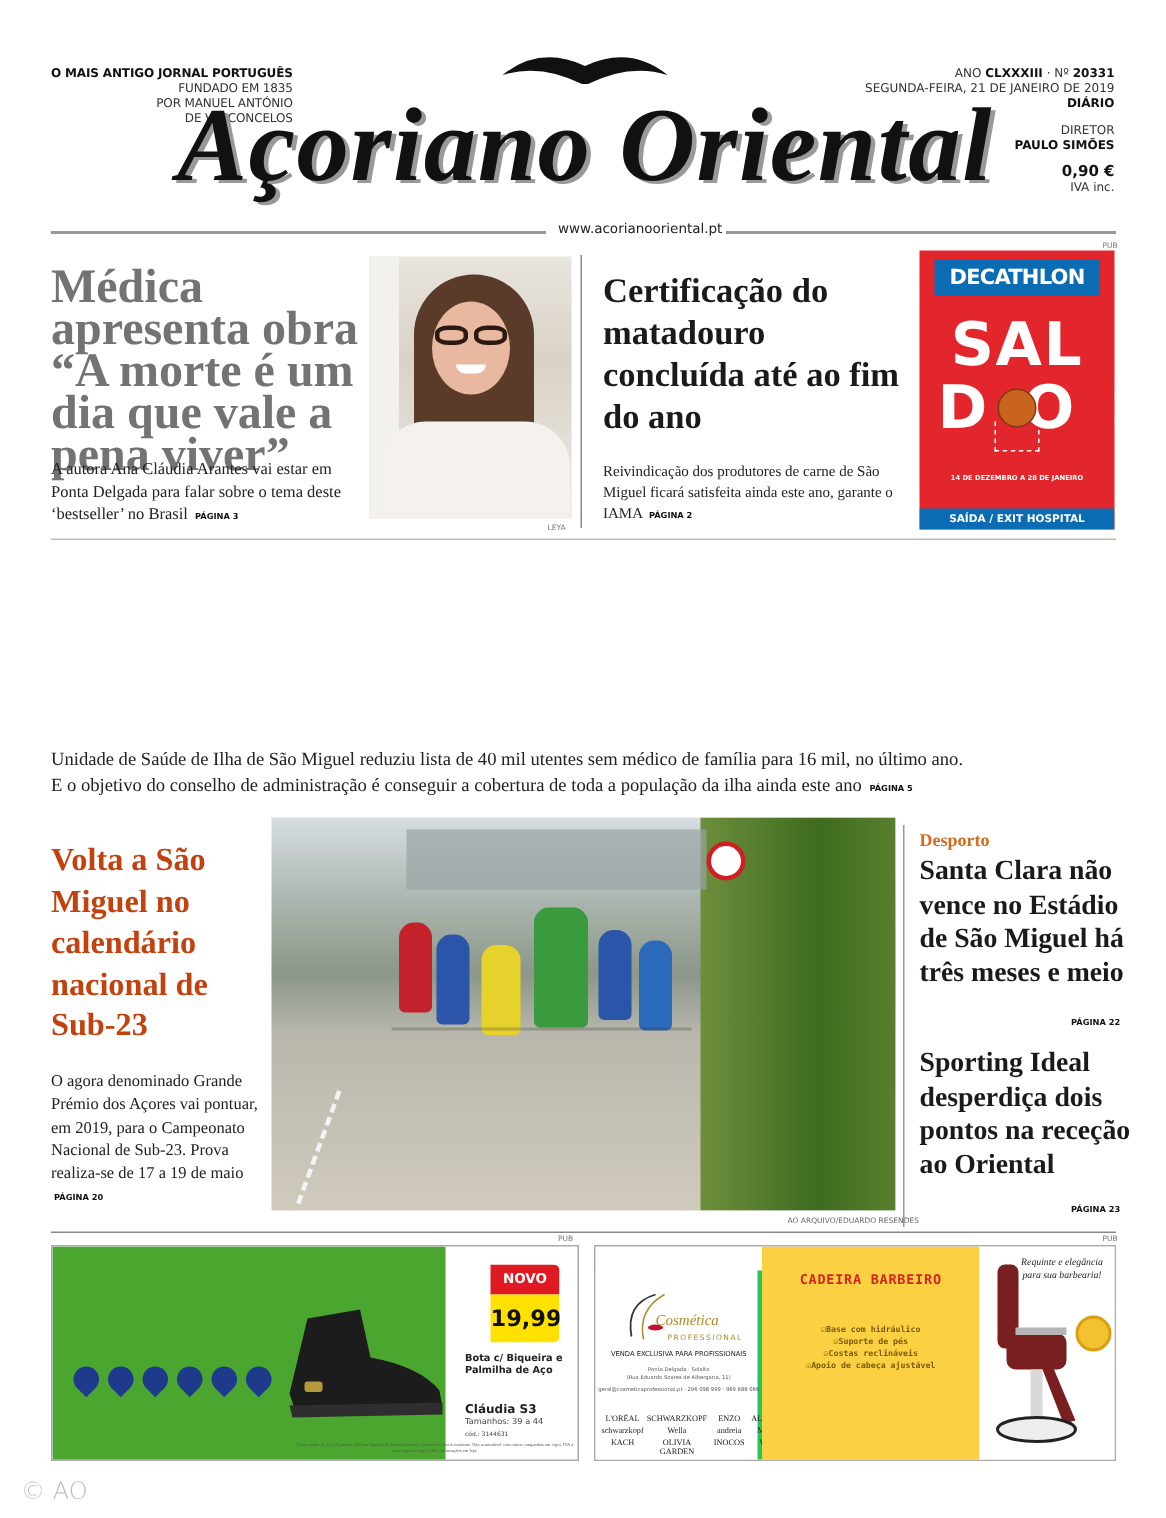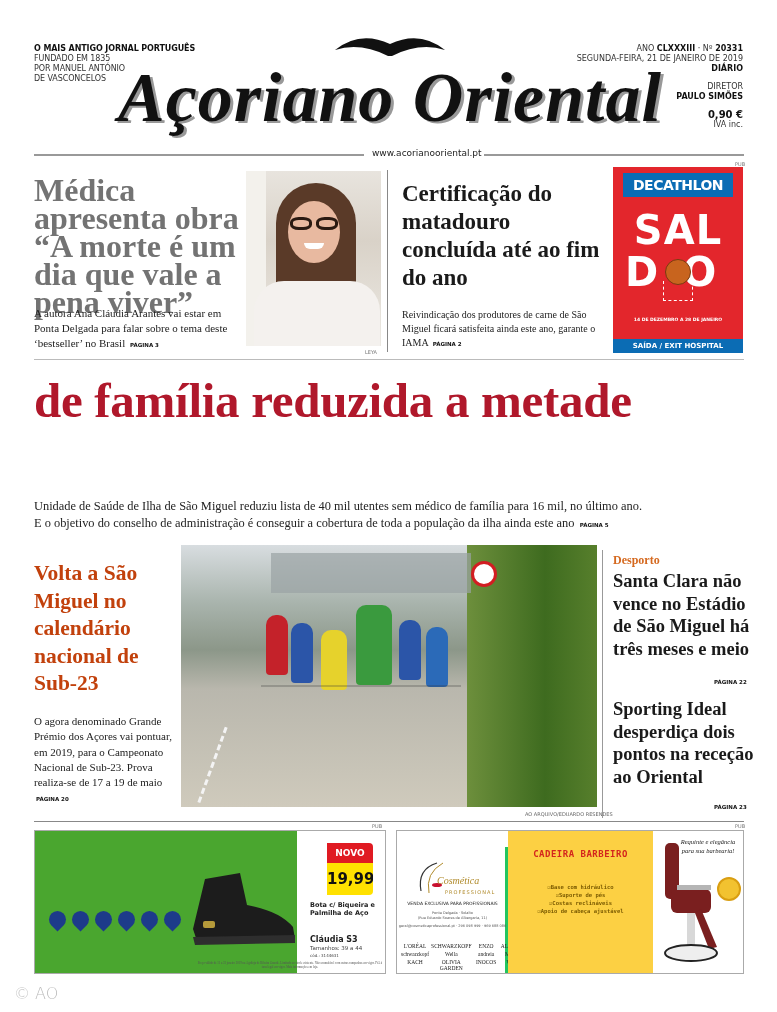--- a/index.html
+++ b/index.html
@@ -2,21 +2,21 @@
 <html><head>
 <meta charset="utf-8">
 <style>
   * { box-sizing: border-box; margin: 0; padding: 0; }
   html, body { width: 777px; height: 1012px; background: #ffffff; overflow: hidden; }
   body { position: relative; font-family: "Liberation Serif", serif; color: #1a1a1a; }
   .abs { position: absolute; }
   .sans { font-family: "DejaVu Sans", sans-serif; }
 
   
-  .mast-left { left: 34px; top: 44px; font-size: 8px; line-height: 10px; color: #333; letter-spacing: -0.1px; }
+  .mast-left { left: 34px; top: 44px; font-size: 8px; line-height: 10px; color: #333; letter-spacing: -0.1px; text-align: right; }
   .mast-left b { font-weight: bold; color: #111; display: block; }
   .mast-right { right: 34px; top: 44px; text-align: right; font-size: 8px; line-height: 10px; color: #333; }
   .mast-right b { color: #111; }
   .logo { left: 100px; top: 58px; width: 580px; height: 80px; text-align: center;
           font-family: "Liberation Serif", serif; font-weight: bold; font-size: 70px; line-height: 80px; color: #111;
           letter-spacing: 1px; font-style: italic; text-shadow: 3px 2px 0 #999; }
   .eagle { left: 330px; top: 30px; width: 120px; height: 40px; }
   .url-line { left: 34px; top: 148px; width: 710px; height: 12px; }
   .url-line .rule { position: absolute; top: 6px; height: 2px; background: #999; }
   .url-line .url { position: absolute; left: 338px; top: 0; font-size: 9px; color: #222; }
@@ -172,21 +172,20 @@
   <div class="dec-dos">DOS</div>
   <div class="dec-ball"></div>
   <div class="dec-net"></div>
   <div class="dec-dates">14 DE DEZEMBRO A 28 DE JANEIRO</div>
   <div class="dec-exit">SAÍDA / EXIT HOSPITAL</div>
 </div>
 
 <div class="abs hr1"></div>
 
 <h1 class="abs main-head">
-  <div>de família reduzida a metade</div>
 </h1>
 <p class="abs main-sub">
   <span>Unidade de Saúde de Ilha de São Miguel reduziu lista de 40 mil utentes sem médico de família para 16 mil, no último ano.</span><br>
   <span>E o objetivo do conselho de administração é conseguir a cobertura de toda a população da ilha ainda este ano</span> <span class="pag">PÁGINA 5</span>
 </p>
 
 <h2 class="abs cyc-title">Volta a São Miguel no calendário nacional de Sub-23</h2>
 <p class="abs cyc-body"><span>O agora denominado Grande Prémio dos Açores vai pontuar, em 2019, para o Campeonato Nacional de Sub-23. Prova realiza-se de 17 a 19 de maio</span> <span class="pag">PÁGINA 20</span></p>
 <div class="abs photo-cyc">
   <div class="cyc-hedge"></div>

